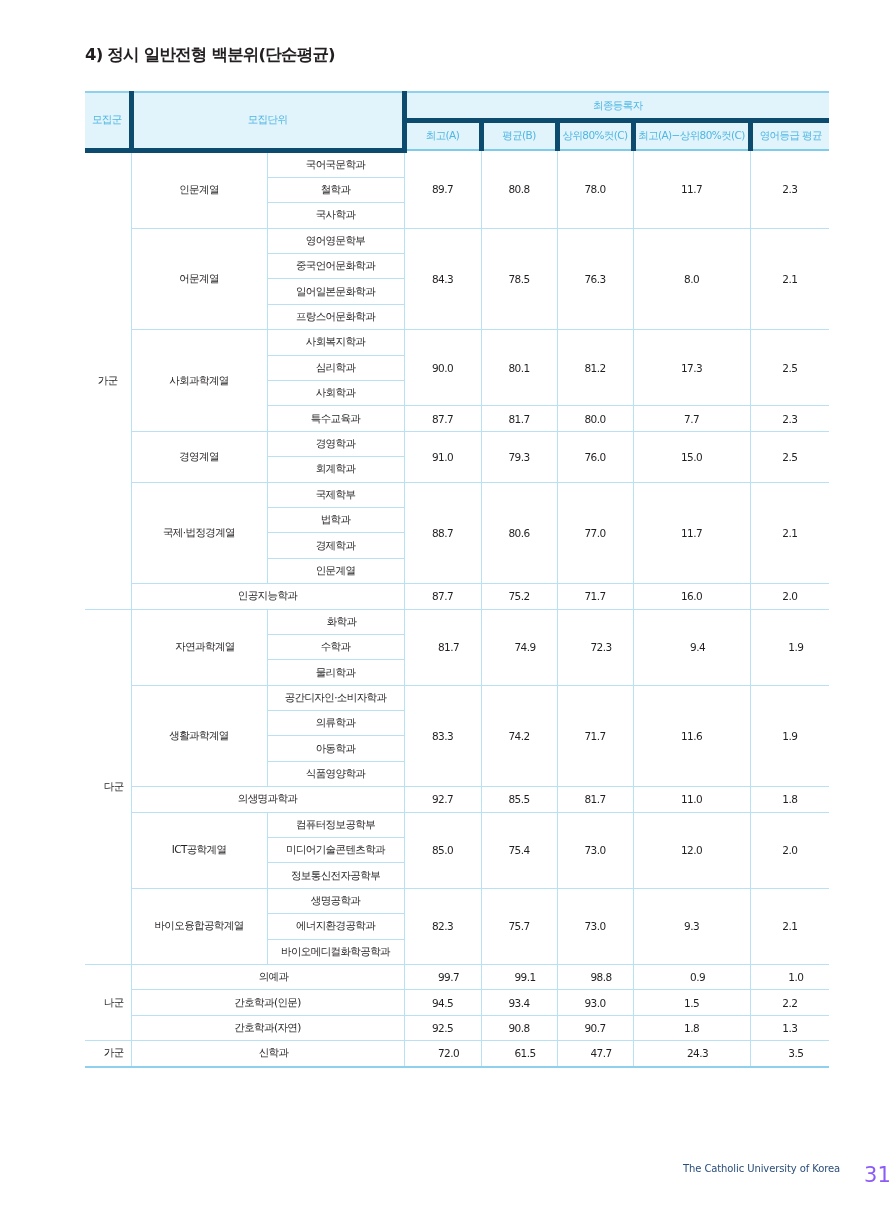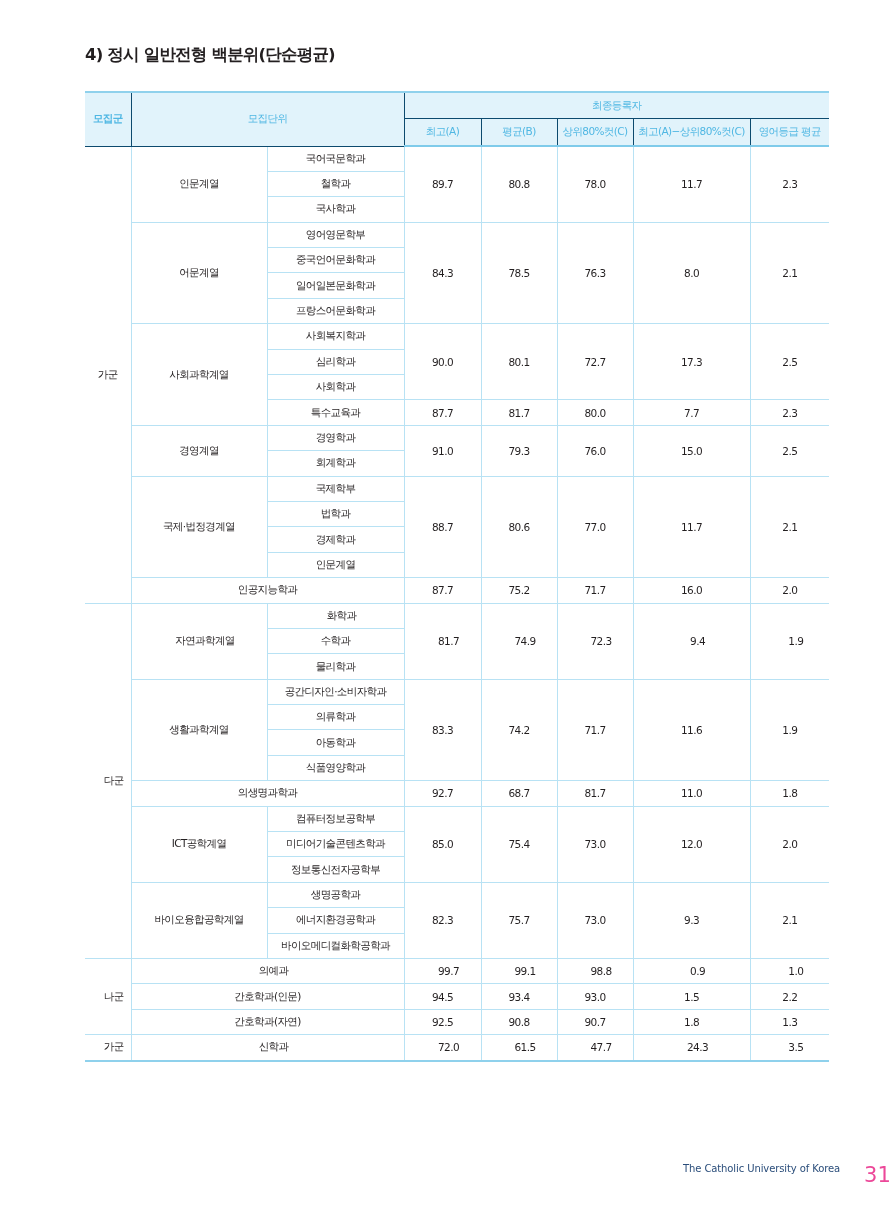--- a/index.html
+++ b/index.html
@@ -5,34 +5,34 @@
   html, body { margin: 0; padding: 0; background: #ffffff; }
   body { width: 893px; height: 1212px; position: relative; overflow: hidden;
          font-family: "DejaVu Sans", "Liberation Sans", sans-serif; color: #231f20; }
   .title { position: absolute; left: 85px; top: 44px; font-size: 16.5px; font-weight: bold;
            letter-spacing: -0.8px; color: #231f20; }
   table.grid { position: absolute; left: 85px; top: 91px; border-collapse: collapse;
                table-layout: fixed; width: 744px; }
   table.grid th, table.grid td { padding: 0; text-align: center; vertical-align: middle;
                font-size: 10.5px; letter-spacing: -0.6px; overflow: hidden; white-space: nowrap; }
   table.grid thead th { background: #e1f3fb; color: #4fb7e3; font-weight: normal;
-               border: 1px solid #0c4a6e; }
+               border: 5px solid #0c4a6e; }
   table.grid thead tr.h1 th { height: 25px; }
   table.grid thead tr.h2 th { height: 26px; border-bottom: 2px solid #7fcbea; }
   table.grid thead tr.h1 th { border-top: 2px solid #8fd1ec; }
-  table.grid thead th.first { border-left: none; font-weight: bold; }
+  table.grid thead th.first { border-left: none; }
   table.grid thead th.last { border-right: none; }
   table.grid tbody td { height: 24.4px; border: 1px solid #b8e2f4; color: #231f20; }
   table.grid tbody td.grp { border-left: none; }
   table.grid tbody td.lastc { border-right: none; }
   table.grid tbody tr.sec td { border-top: 1px solid #8fd1ec; padding-left: 12px; }
   table.grid tbody tr.end td { border-bottom: 2px solid #8fd1ec; }
   .footer { position: absolute; left: 683px; top: 1163px; display: flex; align-items: flex-start; gap: 24px; }
   .footer .uni { font-size: 10px; color: #2a4d7a; letter-spacing: -0.1px; }
-  .footer .page { font-size: 21px; color: #ec4899; }
+  .footer .page { font-size: 21px; color: #8b5cf6; }
 </style>
 </head>
 <body>
 
 <div class="title">4) 정시 일반전형 백분위(단순평균)</div>
 
 <table class="grid">
   <colgroup>
     <col style="width:46px">
       <col style="width:136px">
@@ -93,21 +93,21 @@
       </tr>
     <tr>
         <td>프랑스어문화학과</td>
       </tr>
 
     <tr>
       <td rowspan="4">사회과학계열</td>
       <td>사회복지학과</td>
       <td rowspan="3">90.0</td>
       <td rowspan="3">80.1</td>
-      <td rowspan="3">72.7</td>
+      <td rowspan="3">81.2</td>
       <td rowspan="3">17.3</td>
       <td class="lastc" rowspan="3">2.5</td>
     </tr>
     <tr>
         <td>심리학과</td>
       </tr>
     <tr>
         <td>사회학과</td>
       </tr>
     <tr>
@@ -192,21 +192,21 @@
     <tr>
         <td>아동학과</td>
       </tr>
     <tr>
         <td>식품영양학과</td>
       </tr>
 
     <tr>
       <td colspan="2">의생명과학과</td>
       <td>92.7</td>
-      <td>68.7</td>
+      <td>85.5</td>
       <td>81.7</td>
       <td>11.0</td>
       <td class="lastc">1.8</td>
     </tr>
 
     <tr>
       <td rowspan="3">ICT공학계열</td>
       <td>컴퓨터정보공학부</td>
       <td rowspan="3">85.0</td>
       <td rowspan="3">75.4</td>

